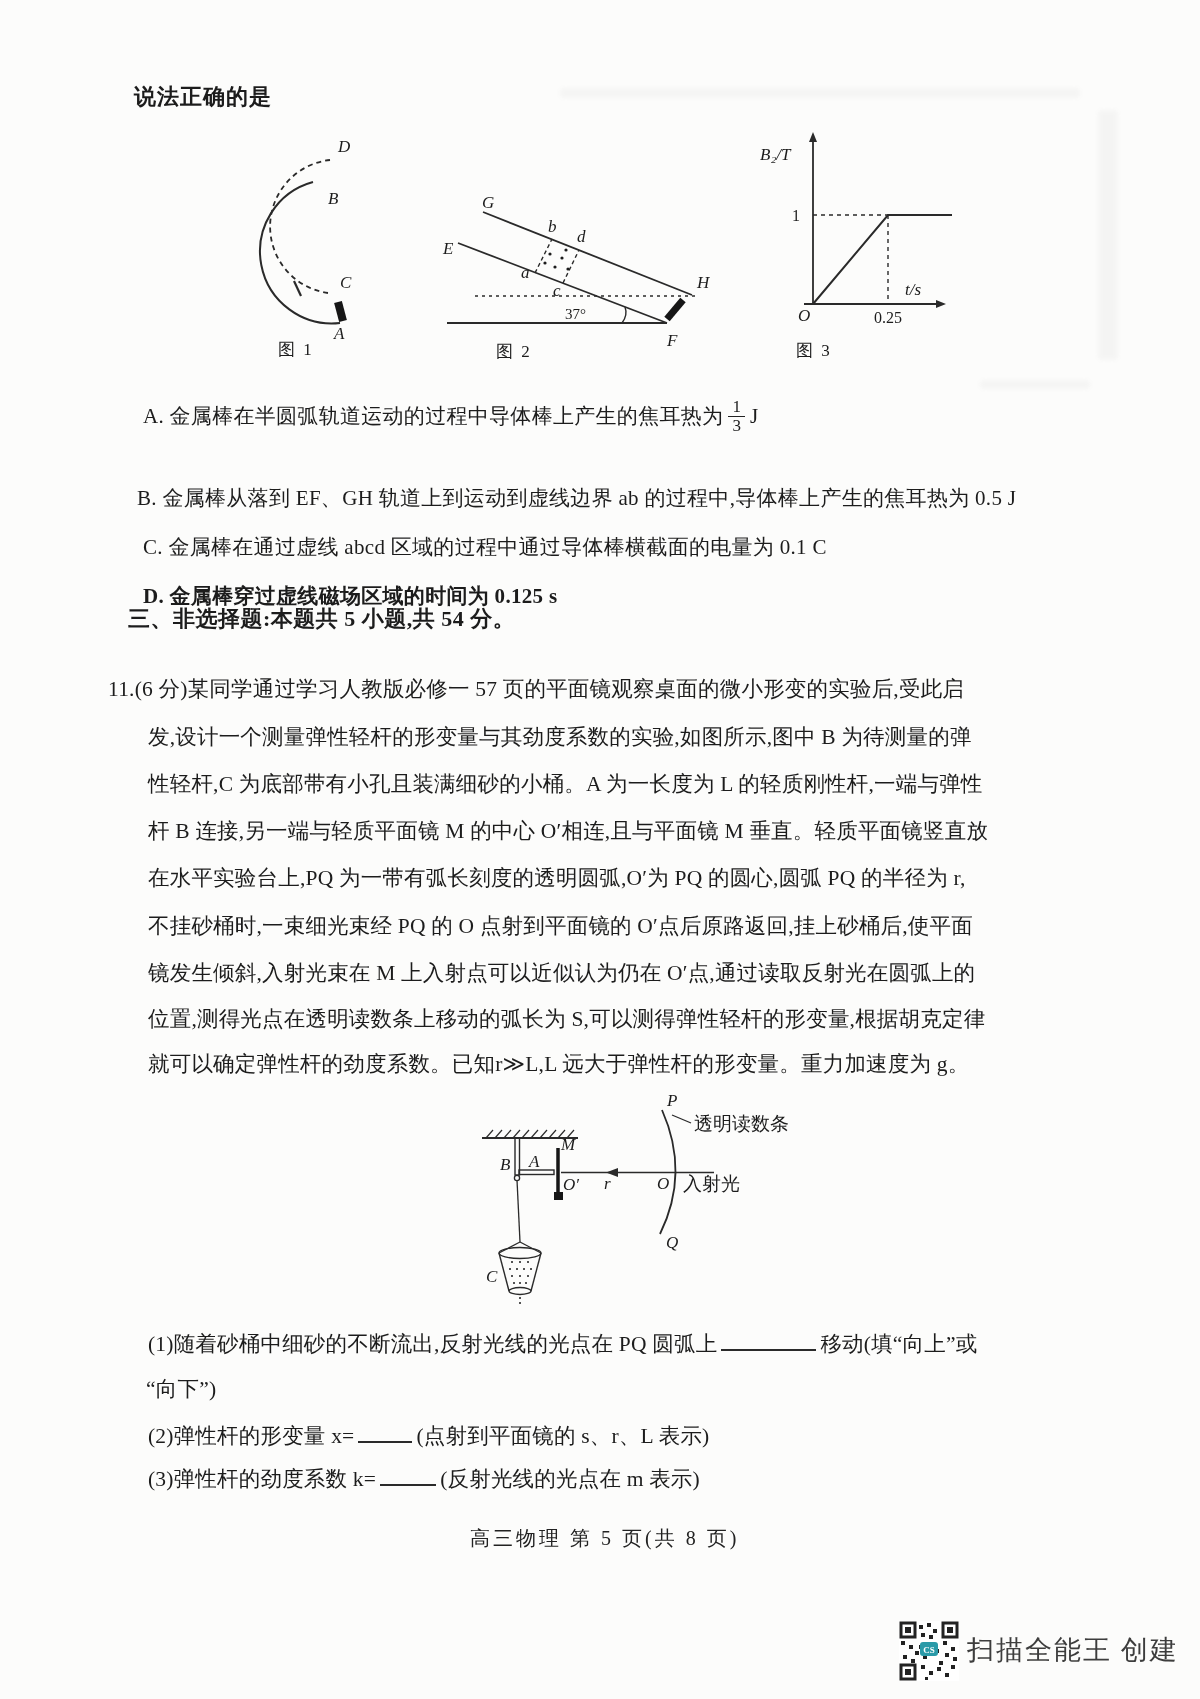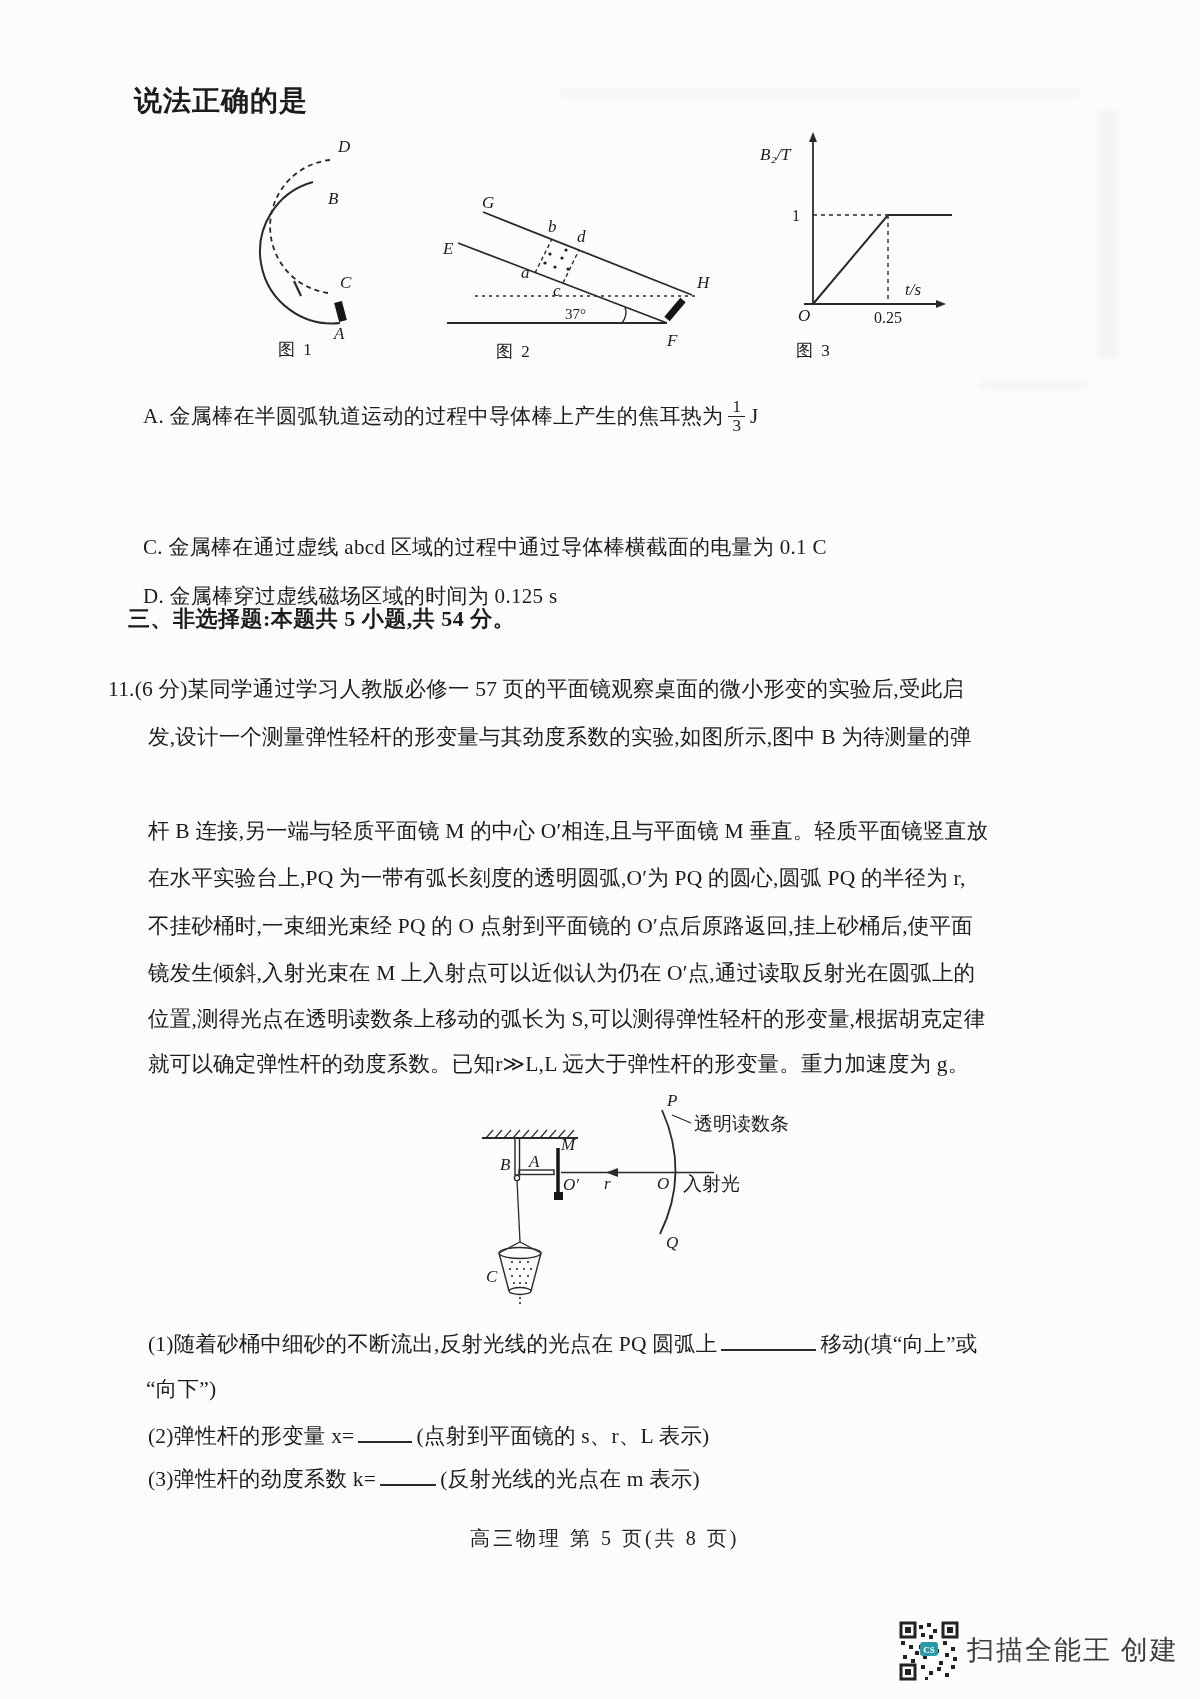--- a/index.html
+++ b/index.html
@@ -2,21 +2,21 @@
 <html><head>
 <meta charset="utf-8">
 <style>
   html,body{margin:0;padding:0;background:#ddd;}
   .page{
     position:relative;width:1200px;height:1699px;margin:0 auto;
     background:#fcfcfb;overflow:hidden;
     font-family:"Liberation Serif","DejaVu Serif",serif;color:#1c1c1c;
   }
   .abs{position:absolute;white-space:nowrap;}
-  .prompt{font-size:28px;font-weight:bold;letter-spacing:1px;}
+  .prompt{font-size:22px;font-weight:bold;letter-spacing:1px;}
   .caption{font-size:17px;letter-spacing:2px;}
   .section{font-size:22px;font-weight:bold;letter-spacing:.5px;}
   .qline{font-size:21.5px;letter-spacing:.2px;}
   .opt{font-size:21px;letter-spacing:.3px;}
   .frac{display:inline-flex;flex-direction:column;align-items:center;
         font-size:17px;line-height:1.05;vertical-align:middle;margin:0 5px;}
   .frac .den{border-top:1.6px solid #222;padding:0 4px;}
   .optA{display:flex;align-items:center;}
   .blank{display:inline-block;border-bottom:2px solid #2a2a2a;height:1em;
          vertical-align:baseline;margin:0 4px;}
@@ -97,27 +97,29 @@
   <div class="abs caption" style="left:796px;top:339px;">图 3</div>
 
   <div class="abs optA" style="left:143px;top:392px;height:48px;">
     <span class="opt">A. 金属棒在半圆弧轨道运动的过程中导体棒上产生的焦耳热为</span>
     <span class="frac">
       <span>1</span>
       <span class="den">3</span>
     </span>
     <span class="opt">J</span>
   </div>
+  <div class="abs opt" style="left:137px;top:484px;">B. 金属棒从落到 EF、GH 轨道上到运动到虚线边界 ab 的过程中,导体棒上产生的焦耳热为 0.5 J</div>
   <div class="abs opt" style="left:143px;top:533px;">C. 金属棒在通过虚线 abcd 区域的过程中通过导体棒横截面的电量为 0.1 C</div>
-  <div class="abs opt" style="left:143px;top:582px;">D. 金属棒穿过虚线磁场区域的时间为 0.125 s</div>
+  <div class="abs opt" style="left:143px;top:582px;font-weight:bold;">D. 金属棒穿过虚线磁场区域的时间为 0.125 s</div>
 
   <div class="abs section" style="left:110px;top:604px;margin-left:18px;">三、非选择题:本题共 5 小题,共 54 分。</div>
 
   <div class="abs qline" style="left:108px;top:674px;">11.(6 分)某同学通过学习人教版必修一 57 页的平面镜观察桌面的微小形变的实验后,受此启</div>
   <div class="abs qline" style="left:148px;top:722px;">发,设计一个测量弹性轻杆的形变量与其劲度系数的实验,如图所示,图中 B 为待测量的弹</div>
+  <div class="abs qline" style="left:148px;top:769px;">性轻杆,C 为底部带有小孔且装满细砂的小桶。A 为一长度为 L 的轻质刚性杆,一端与弹性</div>
   <div class="abs qline" style="left:148px;top:816px;">杆 B 连接,另一端与轻质平面镜 M 的中心 O′相连,且与平面镜 M 垂直。轻质平面镜竖直放</div>
   <div class="abs qline" style="left:148px;top:911px;">不挂砂桶时,一束细光束经 PQ 的 O 点射到平面镜的 O′点后原路返回,挂上砂桶后,使平面</div>
   <div class="abs qline" style="left:148px;top:863px;">在水平实验台上,PQ 为一带有弧长刻度的透明圆弧,O′为 PQ 的圆心,圆弧 PQ 的半径为 r,</div>
   <div class="abs qline" style="left:148px;top:958px;">镜发生倾斜,入射光束在 M 上入射点可以近似认为仍在 O′点,通过读取反射光在圆弧上的</div>
   <div class="abs qline" style="left:148px;top:1004px;">位置,测得光点在透明读数条上移动的弧长为 S,可以测得弹性轻杆的形变量,根据胡克定律</div>
   <div class="abs qline" style="left:148px;top:1049px;">就可以确定弹性杆的劲度系数。已知r≫L,L 远大于弹性杆的形变量。重力加速度为 g。</div>
 
   <svg class="abs" style="left:430px;top:1090px;" width="400" height="215" viewBox="0 0 400 215">
 
     <line x1="52" y1="48" x2="148" y2="48" stroke="#2a2a2a" stroke-width="2"></line>

